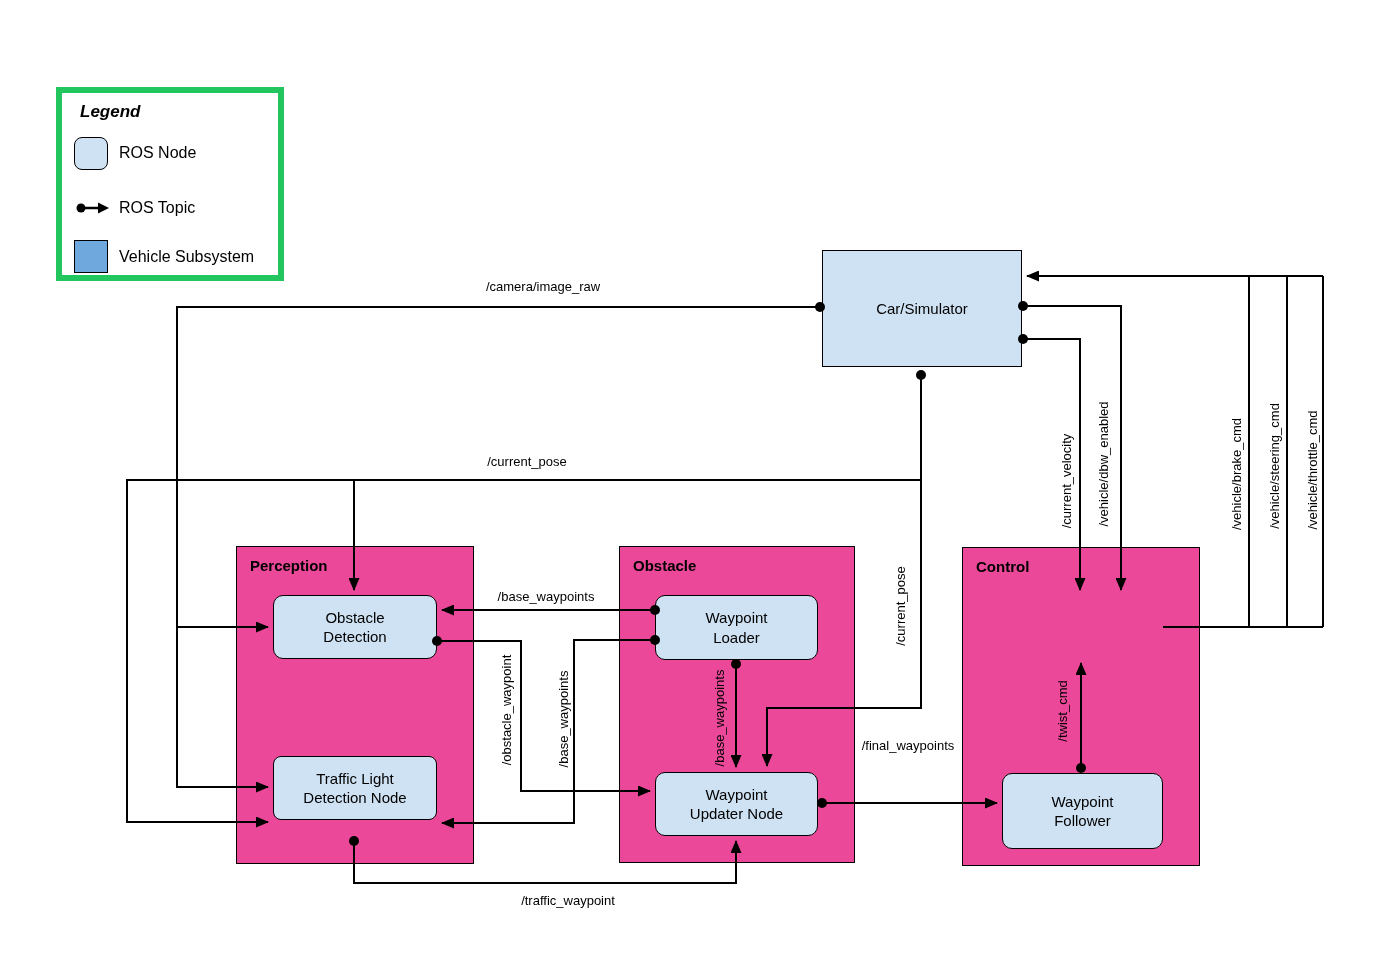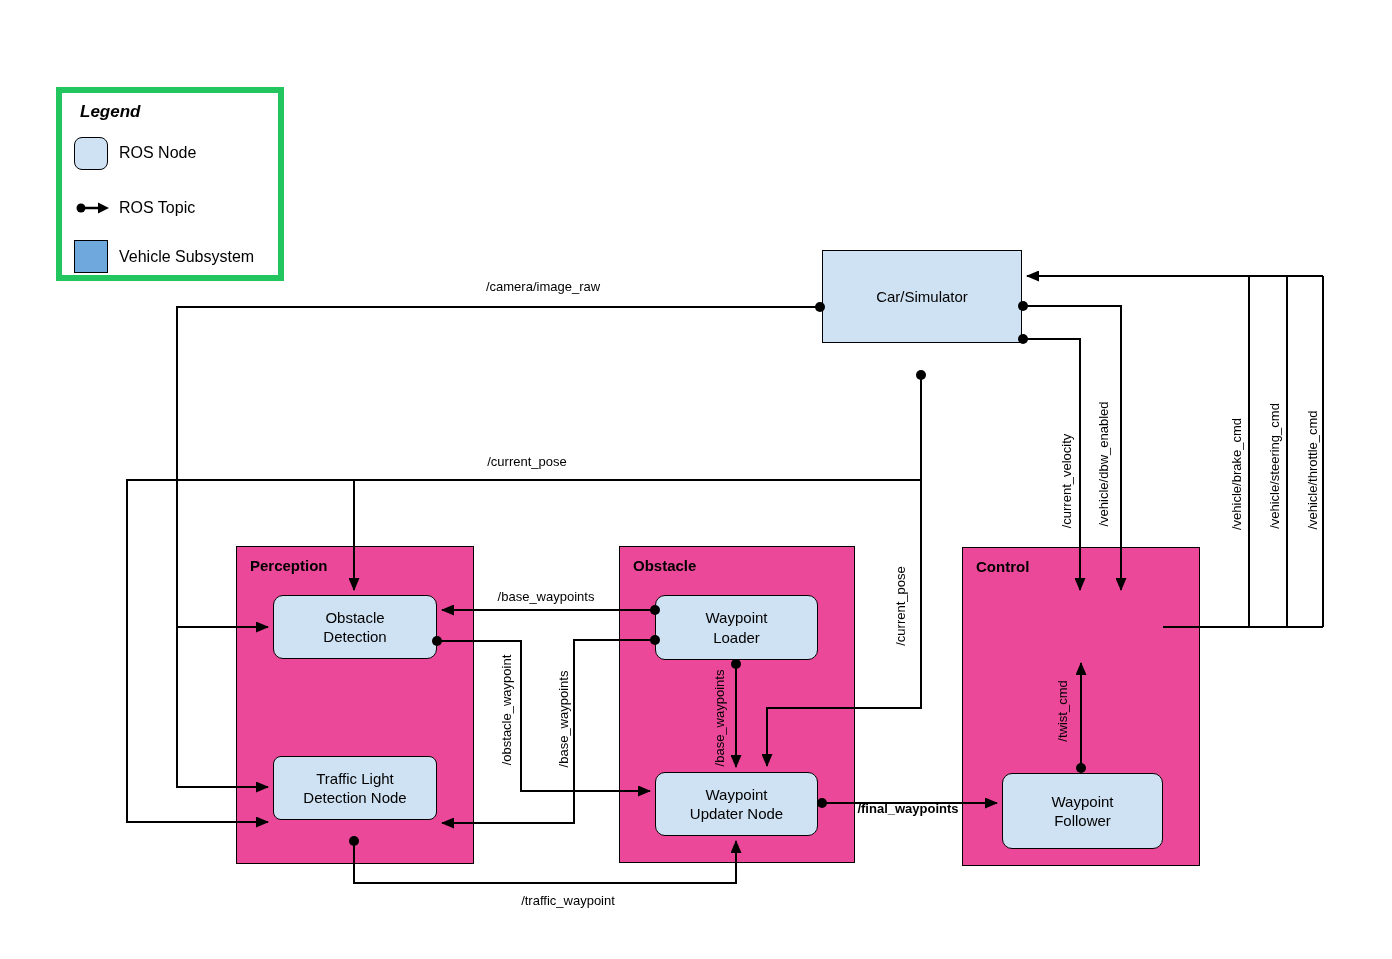--- a/index.html
+++ b/index.html
@@ -86,21 +86,21 @@
   </div>
 
   <div class="subsystem" style="left:619px;top:546px;width:236px;height:317px;">
     <div class="subsystem-title">Obstacle</div>
   </div>
 
   <div class="subsystem" style="left:962px;top:547px;width:238px;height:319px;">
     <div class="subsystem-title">Control</div>
   </div>
 
-  <div class="node" style="left:822px;top:250px;width:200px;height:93px;border-radius:0;">
+  <div class="node" style="left:822px;top:250px;width:200px;height:117px;border-radius:0;">
     <span>Car/Simulator</span>
   </div>
 
   <div class="node" style="left:273px;top:595px;width:164px;height:64px;justify-content:center;">
     <span style="max-width:90px;">Obstacle Detection</span>
   </div>
 
   <div class="node" style="left:273px;top:756px;width:164px;height:64px;border-radius:8px;">
     <span style="max-width:130px;">Traffic Light Detection Node</span>
   </div>
@@ -164,21 +164,21 @@
     <polyline points="1163,627 1323,627"></polyline>
     <polyline points="1249,627 1249,276"></polyline>
     <polyline points="1287,627 1287,276"></polyline>
     <polyline points="1323,627 1323,276"></polyline>
     <polyline points="1323,276 1027,276" marker-end="url(#arr)"></polyline>
   </svg>
 
   <div class="tlabel" style="left:543px;top:286px;">/camera/image_raw</div>
   <div class="tlabel" style="left:527px;top:461px;">/current_pose</div>
   <div class="tlabel" style="left:546px;top:596px;">/base_waypoints</div>
-  <div class="tlabel" style="left:908px;top:808px;font-weight:bold;">/final_waypoints</div>
+  <div class="tlabel" style="left:908px;top:745px;">/final_waypoints</div>
   <div class="tlabel" style="left:568px;top:900px;">/traffic_waypoint</div>
 
   <div class="tlabel vert" style="left:506px;top:710px;">/obstacle_waypoint</div>
   <div class="tlabel vert" style="left:563px;top:719px;">/base_waypoints</div>
   <div class="tlabel vert" style="left:719px;top:718px;">/base_waypoints</div>
   <div class="tlabel vert" style="left:900px;top:606px;">/current_pose</div>
   <div class="tlabel vert" style="left:1062px;top:711px;">/twist_cmd</div>
   <div class="tlabel vert" style="left:1066px;top:481px;">/current_velocity</div>
   <div class="tlabel vert" style="left:1103px;top:464px;">/vehicle/dbw_enabled</div>
   <div class="tlabel vert" style="left:1236px;top:474px;">/vehicle/brake_cmd</div>

